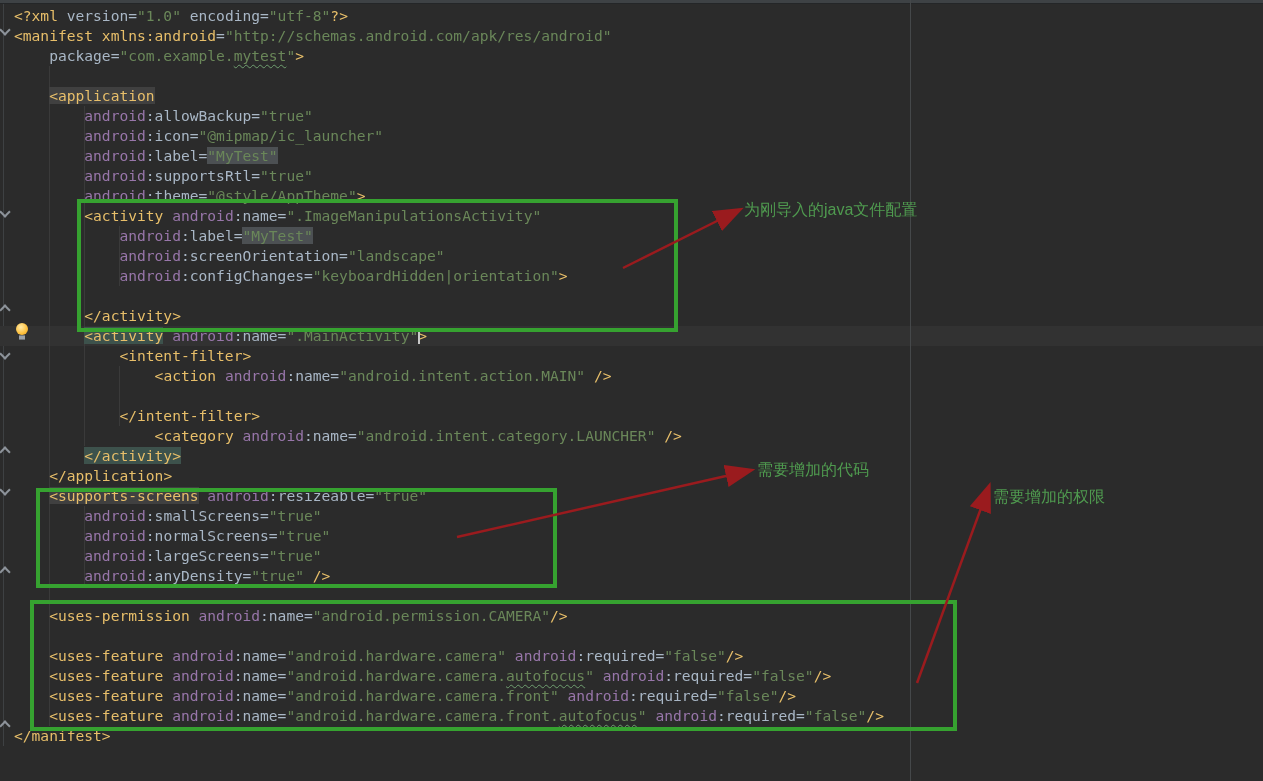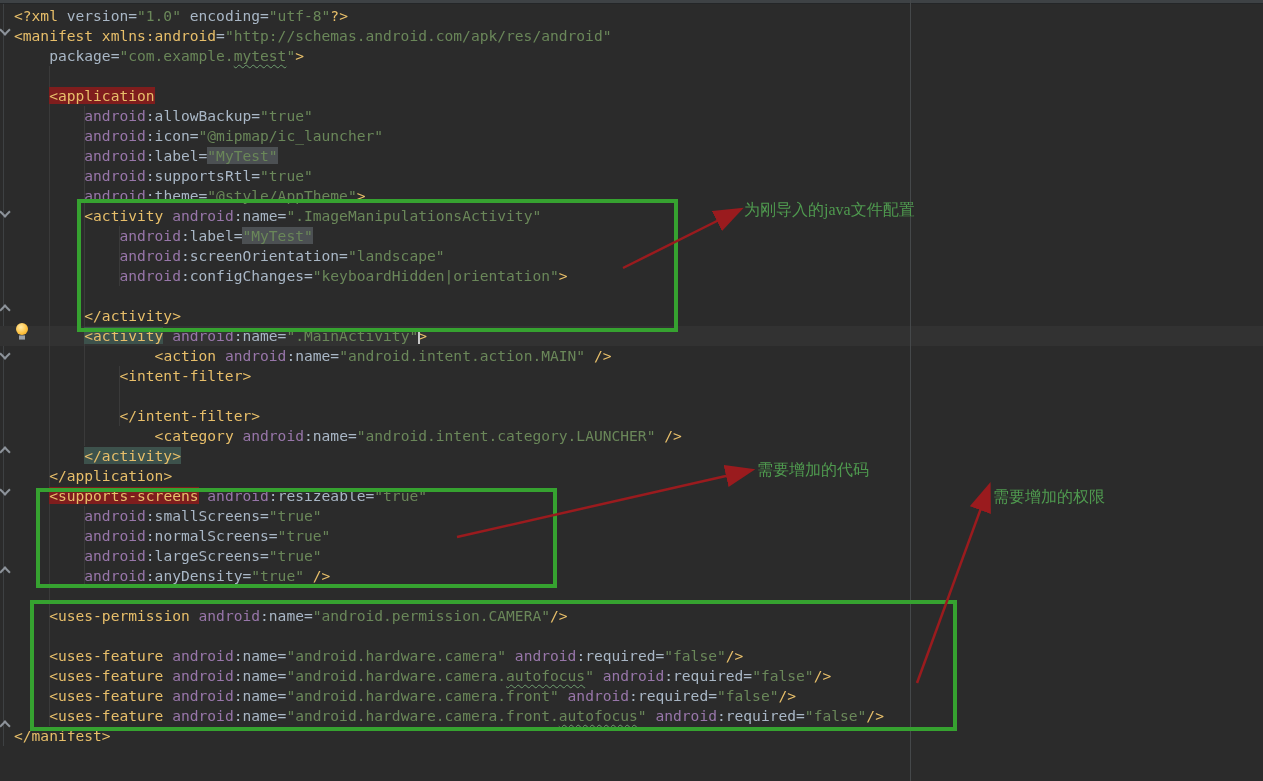--- a/index.html
+++ b/index.html
@@ -15,34 +15,34 @@
   .fm.up { transform:rotate(-135deg); }
   #caret-band { position:absolute; left:0; top:326px; width:1263px; height:20px; background:#323232; }
   .indent-guide { position:absolute; width:1px; background:#3a3a3a; }
   #margin-guide { position:absolute; left:910px; top:0; width:1px; height:781px; background:#45484a; }
   #code { position:absolute; left:14px; top:6px; }
   .line { height:20px; line-height:20px; font-size:14.6px; white-space:pre; color:#a9b7c6; }
   .tok-tag  { color:#e8bf6a; }
   .tok-attr { color:#a9b7c6; }
   .tok-ns   { color:#9876aa; }
   .tok-str  { color:#6a8759; }
-  .hl-olive { background:#7f1d1d; }
+  .hl-olive { background:#404040; }
   .hl-teal  { background:#3d524c; }
   .hl-gray  { background:#4c5053; }
   .wavy { text-decoration:underline; text-decoration-style:wavy; text-decoration-color:#6f9e70;
           text-decoration-thickness:1px; text-underline-offset:3px; }
   #bulb { position:absolute; left:16px; top:323px; width:12px; height:16px; }
   #bulb .glass { width:12px; height:12px; border-radius:50%;
     background:radial-gradient(circle at 40% 35%, #ffeaa7, #fdbf3c 60%, #df9c20); }
   #bulb .base { width:6px; height:3px; margin:0 auto; background:#9aa0a6;
     border-top:1px solid #6d7278; border-bottom:1px solid #6d7278; }
   #cursor { position:absolute; width:2px; height:15px; background:#c8c8c8; }
   .gbox { position:absolute; border:4px solid #36a230; }
   #arrows { position:absolute; left:0; top:0; }
-  .ann-label { position:absolute; font-family:Liberation Serif, serif;
+  .ann-label { position:absolute; font-family:Liberation Sans, sans-serif;
     font-size:16px; color:#4f9a4f; white-space:nowrap; }
 </style>
 </head>
 <body>
 
 <div id="topstrip"></div>
 <div id="fold-line"></div>
 <div id="fold-markers">
     <div class="fm down" style="top: 26px;"></div>
     <div class="fm down" style="top: 208px;"></div>
@@ -73,22 +73,22 @@
     <div class="line"><span class="tok-attr">        </span><span class="tok-ns">android</span><span class="tok-attr">:label=</span><span class="tok-str hl-gray">"MyTest"</span></div>
     <div class="line"><span class="tok-attr">        </span><span class="tok-ns">android</span><span class="tok-attr">:supportsRtl=</span><span class="tok-str">"true"</span></div>
     <div class="line"><span class="tok-attr">        </span><span class="tok-ns">android</span><span class="tok-attr">:theme=</span><span class="tok-str">"@style/AppTheme"</span><span class="tok-tag">&gt;</span></div>
     <div class="line"><span class="tok-attr">        </span><span class="tok-tag">&lt;activity </span><span class="tok-ns">android</span><span class="tok-attr">:name=</span><span class="tok-str">".ImageManipulationsActivity"</span></div>
     <div class="line"><span class="tok-attr">            </span><span class="tok-ns">android</span><span class="tok-attr">:label=</span><span class="tok-str hl-gray">"MyTest"</span></div>
     <div class="line"><span class="tok-attr">            </span><span class="tok-ns">android</span><span class="tok-attr">:screenOrientation=</span><span class="tok-str">"landscape"</span></div>
     <div class="line"><span class="tok-attr">            </span><span class="tok-ns">android</span><span class="tok-attr">:configChanges=</span><span class="tok-str">"keyboardHidden|orientation"</span><span class="tok-tag">&gt;</span></div>
     <div class="line"></div>
     <div class="line"><span class="tok-attr">        </span><span class="tok-tag">&lt;/activity&gt;</span></div>
     <div class="line"><span class="tok-attr">        </span><span class="tok-tag hl-teal">&lt;activity</span><span class="tok-attr"> </span><span class="tok-ns">android</span><span class="tok-attr">:name=</span><span class="tok-str">".MainActivity"</span><span class="tok-tag">&gt;</span></div>
+    <div class="line"><span class="tok-attr">            </span><span class="tok-tag">&lt;intent-filter&gt;</span></div>
     <div class="line"><span class="tok-attr">                </span><span class="tok-tag">&lt;action </span><span class="tok-ns">android</span><span class="tok-attr">:name=</span><span class="tok-str">"android.intent.action.MAIN"</span><span class="tok-attr"> </span><span class="tok-tag">/&gt;</span></div>
-    <div class="line"><span class="tok-attr">            </span><span class="tok-tag">&lt;intent-filter&gt;</span></div>
     <div class="line"></div>
     <div class="line"><span class="tok-attr">            </span><span class="tok-tag">&lt;/intent-filter&gt;</span></div>
     <div class="line"><span class="tok-attr">                </span><span class="tok-tag">&lt;category </span><span class="tok-ns">android</span><span class="tok-attr">:name=</span><span class="tok-str">"android.intent.category.LAUNCHER"</span><span class="tok-attr"> </span><span class="tok-tag">/&gt;</span></div>
     <div class="line"><span class="tok-attr">        </span><span class="tok-tag hl-teal">&lt;/activity&gt;</span></div>
     <div class="line"><span class="tok-attr">    </span><span class="tok-tag">&lt;/application&gt;</span></div>
     <div class="line"><span class="tok-attr">    </span><span class="tok-tag hl-olive">&lt;supports-screens</span><span class="tok-attr"> </span><span class="tok-ns">android</span><span class="tok-attr">:resizeable=</span><span class="tok-str">"true"</span></div>
     <div class="line"><span class="tok-attr">        </span><span class="tok-ns">android</span><span class="tok-attr">:smallScreens=</span><span class="tok-str">"true"</span></div>
     <div class="line"><span class="tok-attr">        </span><span class="tok-ns">android</span><span class="tok-attr">:normalScreens=</span><span class="tok-str">"true"</span></div>
     <div class="line"><span class="tok-attr">        </span><span class="tok-ns">android</span><span class="tok-attr">:largeScreens=</span><span class="tok-str">"true"</span></div>
     <div class="line"><span class="tok-attr">        </span><span class="tok-ns">android</span><span class="tok-attr">:anyDensity=</span><span class="tok-str">"true"</span><span class="tok-attr"> </span><span class="tok-tag">/&gt;</span></div>

